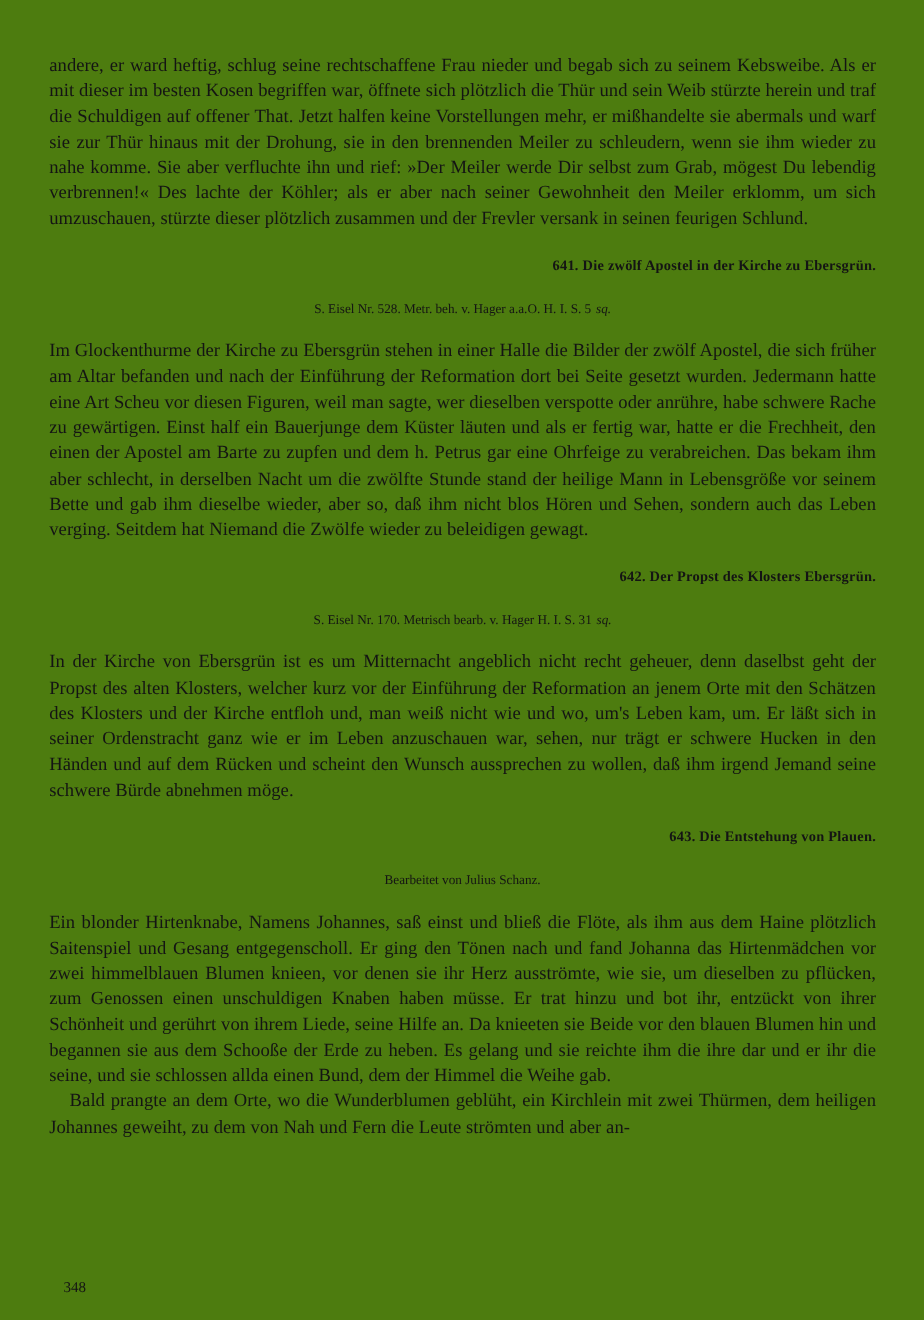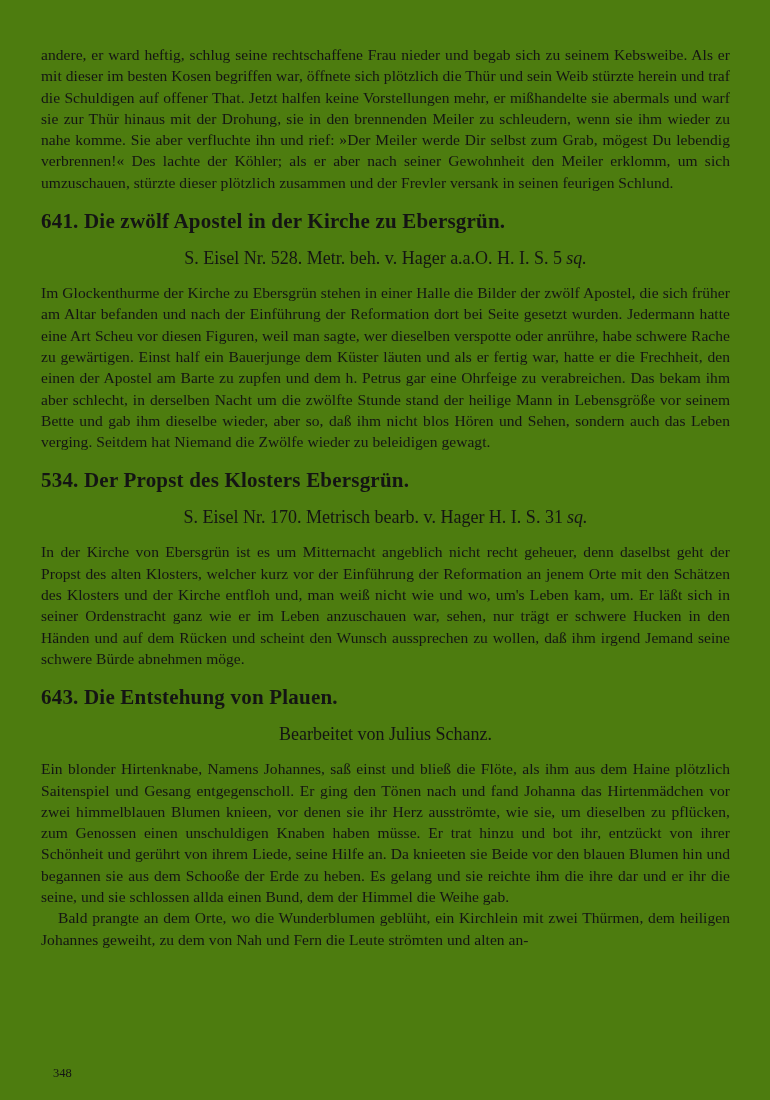--- a/index.html
+++ b/index.html
@@ -22,29 +22,29 @@
     margin: 0;
     font-size: 15.5px;
     line-height: 21.3px;
     text-align: justify;
     letter-spacing: 0.05px;
   }
   .para + .para { margin-top: 0; }
   .indent { text-indent: 17px; }
   .heading {
     margin: 18px 0 0 0;
-    font-size: 21px;
+    font-size: 12px;
     line-height: 21px;
-    text-align: left;
+    text-align: right;
     font-weight: bold;
     letter-spacing: 0.2px;
   }
   .source {
     margin: 16px 0 13px 0;
-    font-size: 18px;
+    font-size: 11px;
     line-height: 21px;
     text-align: center;
     font-weight: normal;
   }
   .source .sq {
     font-style: italic;
     margin-left: 4px;
   }
   .page-number {
     position: absolute;
@@ -60,29 +60,29 @@
 <div class="page">
 
   <p class="para">andere, er ward heftig, schlug seine rechtschaffene Frau nieder und begab sich zu seinem Kebsweibe. Als er mit dieser im besten Kosen begriffen war, öffnete sich plötzlich die Thür und sein Weib stürzte herein und traf die Schuldigen auf offener That. Jetzt halfen keine Vorstellungen mehr, er mißhandelte sie abermals und warf sie zur Thür hinaus mit der Drohung, sie in den brennenden Meiler zu schleudern, wenn sie ihm wieder zu nahe komme. Sie aber verfluchte ihn und rief: »Der Meiler werde Dir selbst zum Grab, mögest Du lebendig verbrennen!« Des lachte der Köhler; als er aber nach seiner Gewohnheit den Meiler erklomm, um sich umzuschauen, stürzte dieser plötzlich zusammen und der Frevler versank in seinen feurigen Schlund.</p>
 
   <h2 class="heading">641. Die zwölf Apostel in der Kirche zu Ebersgrün.</h2>
 
   <p class="source"><span>S. Eisel Nr. 528. Metr. beh. v. Hager a.a.O. H. I. S. 5</span><span class="sq">sq.</span></p>
 
   <p class="para">Im Glockenthurme der Kirche zu Ebersgrün stehen in einer Halle die Bilder der zwölf Apostel, die sich früher am Altar befanden und nach der Einführung der Reformation dort bei Seite gesetzt wurden. Jedermann hatte eine Art Scheu vor diesen Figuren, weil man sagte, wer dieselben verspotte oder anrühre, habe schwere Rache zu gewärtigen. Einst half ein Bauerjunge dem Küster läuten und als er fertig war, hatte er die Frechheit, den einen der Apostel am Barte zu zupfen und dem h. Petrus gar eine Ohrfeige zu verabreichen. Das bekam ihm aber schlecht, in derselben Nacht um die zwölfte Stunde stand der heilige Mann in Lebensgröße vor seinem Bette und gab ihm dieselbe wieder, aber so, daß ihm nicht blos Hören und Sehen, sondern auch das Leben verging. Seitdem hat Niemand die Zwölfe wieder zu beleidigen gewagt.</p>
 
-  <h2 class="heading">534. Der Propst des Klosters Ebersgrün.</h2>
+  <h2 class="heading">642. Der Propst des Klosters Ebersgrün.</h2>
 
   <p class="source"><span>S. Eisel Nr. 170. Metrisch bearb. v. Hager H. I. S. 31</span><span class="sq">sq.</span></p>
 
   <p class="para">In der Kirche von Ebersgrün ist es um Mitternacht angeblich nicht recht geheuer, denn daselbst geht der Propst des alten Klosters, welcher kurz vor der Einführung der Reformation an jenem Orte mit den Schätzen des Klosters und der Kirche entfloh und, man weiß nicht wie und wo, um's Leben kam, um. Er läßt sich in seiner Ordenstracht ganz wie er im Leben anzuschauen war, sehen, nur trägt er schwere Hucken in den Händen und auf dem Rücken und scheint den Wunsch aussprechen zu wollen, daß ihm irgend Jemand seine schwere Bürde abnehmen möge.</p>
 
   <h2 class="heading">643. Die Entstehung von Plauen.</h2>
 
   <p class="source"><span>Bearbeitet von Julius Schanz.</span></p>
 
   <p class="para">Ein blonder Hirtenknabe, Namens Johannes, saß einst und bließ die Flöte, als ihm aus dem Haine plötzlich Saitenspiel und Gesang entgegenscholl. Er ging den Tönen nach und fand Johanna das Hirtenmädchen vor zwei himmelblauen Blumen knieen, vor denen sie ihr Herz ausströmte, wie sie, um dieselben zu pflücken, zum Genossen einen unschuldigen Knaben haben müsse. Er trat hinzu und bot ihr, entzückt von ihrer Schönheit und gerührt von ihrem Liede, seine Hilfe an. Da knieeten sie Beide vor den blauen Blumen hin und begannen sie aus dem Schooße der Erde zu heben. Es gelang und sie reichte ihm die ihre dar und er ihr die seine, und sie schlossen allda einen Bund, dem der Himmel die Weihe gab.</p>
 
-  <p class="para indent">Bald prangte an dem Orte, wo die Wunderblumen geblüht, ein Kirchlein mit zwei Thürmen, dem heiligen Johannes geweiht, zu dem von Nah und Fern die Leute strömten und alten an-</p>
+  <p class="para indent">Bald prangte an dem Orte, wo die Wunderblumen geblüht, ein Kirchlein mit zwei Thürmen, dem heiligen Johannes geweiht, zu dem von Nah und Fern die Leute strömten und aber an-</p>
 
   <div class="page-number">348</div>
 
 </div>
 
 </body></html>

